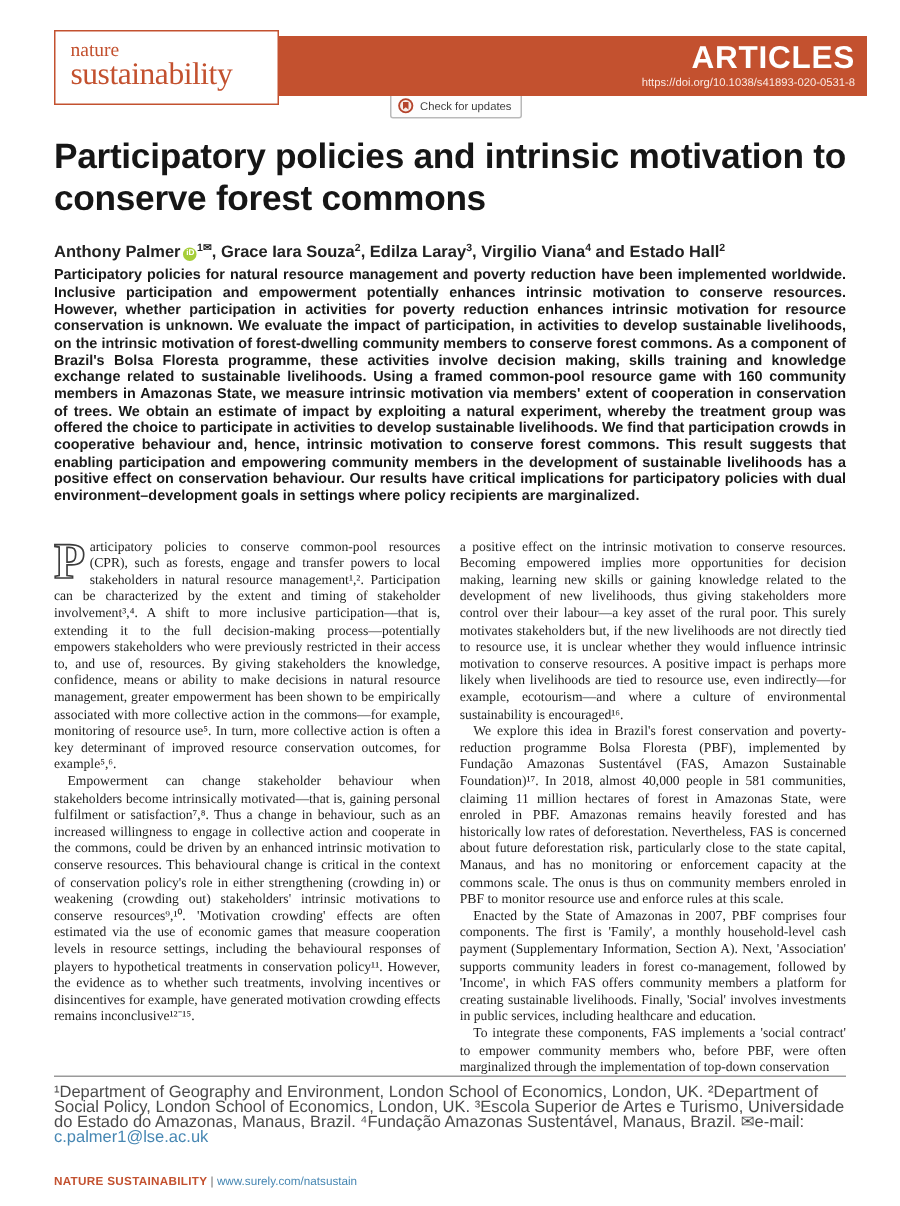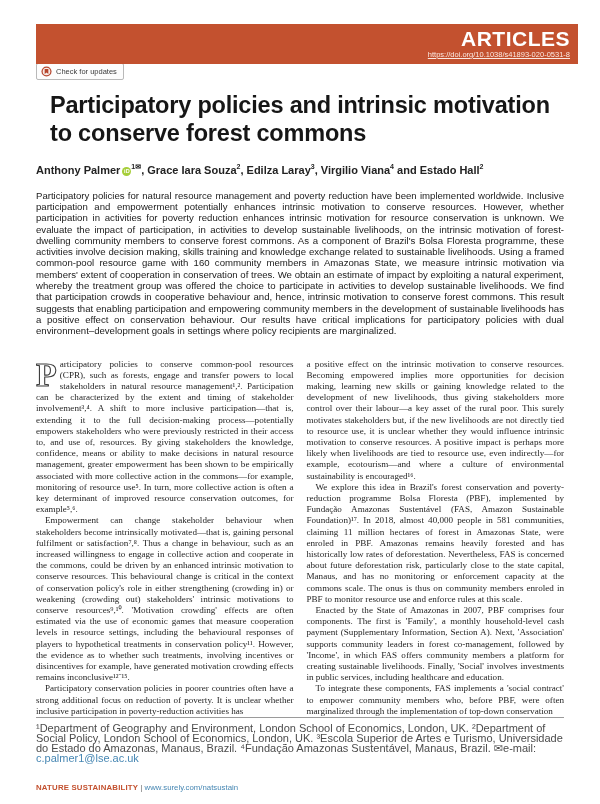--- a/index.html
+++ b/index.html
@@ -15,51 +15,51 @@
   }
   
   .masthead { position: relative; margin-top: 22px; margin-right: -14px; height: 42px; }
   .banner {
     position: absolute; left: 0; right: 0; top: 2px; height: 40px;
     background: #c3512f;
     display: flex; flex-direction: column; align-items: flex-end; justify-content: center;
     padding-right: 8px; color: #fff;
   }
   .banner .articles { font-size: 21px; font-weight: bold; letter-spacing: 0.5px; line-height: 22px; }
-  .banner .doi { font-size: 7.5px; line-height: 10px; color: #fbe9e2; text-decoration: underline; }
+  .banner .doi { font-size: 7.5px; line-height: 10px; color: #fbe9e2; }
   .logobox {
     position: absolute; left: 0; top: -2px; width: 150px; height: 50px;
     background: #ffffff; border: 1.5px solid #c3512f;
     padding: 5px 0 0 10px;
   }
   .logobox .nat  { font-family: "Liberation Serif", serif; color: #c3512f; font-size: 13px; line-height: 13px; }
   .logobox .sust { font-family: "Liberation Serif", serif; color: #c3512f; font-size: 21px; line-height: 21px; letter-spacing: -0.3px; }
   
-  .badge-row { display: flex; justify-content: flex-start; margin: 16px -8px 0 0; }
+  .badge-row { display: flex; justify-content: center; margin: 16px -8px 0 0; }
   .check-badge {
     display: inline-flex; align-items: center; gap: 4px;
     border: 1px solid #b9b9b9; border-radius: 2px; background: #fdfdfd;
     padding: 2px 6px 2px 4px; font-size: 7.5px; color: #3c3c3c; cursor: pointer;
   }
   .check-badge svg { width: 11px; height: 11px; display: block; }
   
   .title {
     margin-top: 11px; font-size: 23.5px; font-weight: bold; line-height: 28px;
-    color: #161616; letter-spacing: -0.2px; margin-left: 14px;
+    color: #161616; letter-spacing: -0.2px;
   }
   .authors { margin-top: 13px; font-size: 11px; font-weight: bold; color: #232323; line-height: 14px; }
   .authors sup { font-size: 7px; font-weight: bold; }
   .orcid {
     display: inline-block; width: 9px; height: 9px; border-radius: 50%;
     background: #a6ce39; color: #fff; font-size: 5.5px; font-weight: bold;
     text-align: center; line-height: 9px; vertical-align: 1px; margin-left: 2px;
   }
   
   .abstract {
-    margin-top: 13px; font-size: 9.6px; font-weight: normal; line-height: 11.3px;
+    margin-top: 3px; font-size: 9.6px; font-weight: bold; line-height: 11.3px;
     text-align: justify; color: #1b1b1b;
   }
   
   .columns { display: flex; gap: 13px; margin-top: 22px; }
   .col { flex: 1 1 0; font-family: "Liberation Serif", serif; font-size: 9.1px; line-height: 11.2px; text-align: justify; color: #1f1f1f; }
   .col p + p { text-indent: 9px; }
   .dropcap {
     float: left; font-family: "Liberation Serif", serif;
     font-size: 34px; line-height: 29px; padding-right: 3px; padding-top: 1px;
     color: #ffffff; -webkit-text-stroke: 1.1px #3d3d3d; font-weight: bold;
@@ -74,20 +74,24 @@
   .footer .journal { color: #c3512f; font-weight: bold; letter-spacing: 0.2px; }
 </style>
 </head>
 <body>
 
 <header class="masthead">
   <div class="banner">
     <span class="articles">ARTICLES</span>
     <a class="doi">https://doi.org/10.1038/s41893-020-0531-8</a>
   </div>
+  <div class="logobox">
+    <div class="nat">nature</div>
+    <div class="sust">sustainability</div>
+  </div>
 </header>
 
 <div class="badge-row">
   <span class="check-badge">
     <svg viewBox="0 0 24 24" aria-hidden="true">
       <circle cx="12" cy="12" r="11" fill="#b5442c"></circle>
       <circle cx="12" cy="12" r="8.3" fill="#f6ece7"></circle>
       <path d="M8 6.5h8v11l-4-3.2-4 3.2z" fill="#b5442c"></path>
     </svg>
     <span>Check for updates</span>
@@ -99,21 +103,20 @@
 <div class="authors">
   <span>Anthony Palmer</span><span class="orcid">iD</span><sup>1✉</sup><span>, </span><span>Grace Iara Souza</span><sup>2</sup><span>, </span><span>Edilza Laray</span><sup>3</sup><span>, </span><span>Virgilio Viana</span><sup>4</sup><span> and </span><span>Estado Hall</span><sup>2</sup>
 </div>
 
 <p class="abstract">Participatory policies for natural resource management and poverty reduction have been implemented worldwide. Inclusive participation and empowerment potentially enhances intrinsic motivation to conserve resources. However, whether participation in activities for poverty reduction enhances intrinsic motivation for resource conservation is unknown. We evaluate the impact of participation, in activities to develop sustainable livelihoods, on the intrinsic motivation of forest-dwelling community members to conserve forest commons. As a component of Brazil's Bolsa Floresta programme, these activities involve decision making, skills training and knowledge exchange related to sustainable livelihoods. Using a framed common-pool resource game with 160 community members in Amazonas State, we measure intrinsic motivation via members' extent of cooperation in conservation of trees. We obtain an estimate of impact by exploiting a natural experiment, whereby the treatment group was offered the choice to participate in activities to develop sustainable livelihoods. We find that participation crowds in cooperative behaviour and, hence, intrinsic motivation to conserve forest commons. This result suggests that enabling participation and empowering community members in the development of sustainable livelihoods has a positive effect on conservation behaviour. Our results have critical implications for participatory policies with dual environment–development goals in settings where policy recipients are marginalized.</p>
 
 <div class="columns">
   <div class="col">
     <p><span class="dropcap">P</span><span>articipatory policies to conserve common-pool resources (CPR), such as forests, engage and transfer powers to local stakeholders in natural resource management¹,². Participation can be characterized by the extent and timing of stakeholder involvement³,⁴. A shift to more inclusive participation—that is, extending it to the full decision-making process—potentially empowers stakeholders who were previously restricted in their access to, and use of, resources. By giving stakeholders the knowledge, confidence, means or ability to make decisions in natural resource management, greater empowerment has been shown to be empirically associated with more collective action in the commons—for example, monitoring of resource use⁵. In turn, more collective action is often a key determinant of improved resource conservation outcomes, for example⁵,⁶.</span></p>
     <p>Empowerment can change stakeholder behaviour when stakeholders become intrinsically motivated—that is, gaining personal fulfilment or satisfaction⁷,⁸. Thus a change in behaviour, such as an increased willingness to engage in collective action and cooperate in the commons, could be driven by an enhanced intrinsic motivation to conserve resources. This behavioural change is critical in the context of conservation policy's role in either strengthening (crowding in) or weakening (crowding out) stakeholders' intrinsic motivations to conserve resources⁹,¹⁰. 'Motivation crowding' effects are often estimated via the use of economic games that measure cooperation levels in resource settings, including the behavioural responses of players to hypothetical treatments in conservation policy¹¹. However, the evidence as to whether such treatments, involving incentives or disincentives for example, have generated motivation crowding effects remains inconclusive¹²⁻¹⁵.</p>
-    <p>Participatory conservation policies in poorer countries often have a strong additional focus on reduction of poverty. It is unclear whether inclusive participation in poverty-reduction activities has</p>
   </div>
   <div class="col">
     <p>a positive effect on the intrinsic motivation to conserve resources. Becoming empowered implies more opportunities for decision making, learning new skills or gaining knowledge related to the development of new livelihoods, thus giving stakeholders more control over their labour—a key asset of the rural poor. This surely motivates stakeholders but, if the new livelihoods are not directly tied to resource use, it is unclear whether they would influence intrinsic motivation to conserve resources. A positive impact is perhaps more likely when livelihoods are tied to resource use, even indirectly—for example, ecotourism—and where a culture of environmental sustainability is encouraged¹⁶.</p>
     <p>We explore this idea in Brazil's forest conservation and poverty-reduction programme Bolsa Floresta (PBF), implemented by Fundação Amazonas Sustentável (FAS, Amazon Sustainable Foundation)¹⁷. In 2018, almost 40,000 people in 581 communities, claiming 11 million hectares of forest in Amazonas State, were enroled in PBF. Amazonas remains heavily forested and has historically low rates of deforestation. Nevertheless, FAS is concerned about future deforestation risk, particularly close to the state capital, Manaus, and has no monitoring or enforcement capacity at the commons scale. The onus is thus on community members enroled in PBF to monitor resource use and enforce rules at this scale.</p>
     <p>Enacted by the State of Amazonas in 2007, PBF comprises four components. The first is 'Family', a monthly household-level cash payment (Supplementary Information, Section A). Next, 'Association' supports community leaders in forest co-management, followed by 'Income', in which FAS offers community members a platform for creating sustainable livelihoods. Finally, 'Social' involves investments in public services, including healthcare and education.</p>
     <p>To integrate these components, FAS implements a 'social contract' to empower community members who, before PBF, were often marginalized through the implementation of top-down conservation</p>
   </div>
 </div>
 
 <div class="footnotes">

